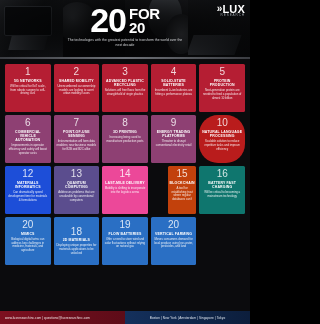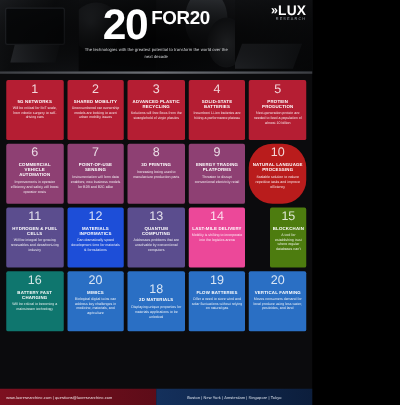--- a/index.html
+++ b/index.html
@@ -44,21 +44,21 @@
       gap: 1px; z-index: 6; }
   .logo-mark { color: #fff; font-size: 10px; line-height: 8px; letter-spacing: -1px; font-weight: 700; }
   .logo-text { color: #fff; font-size: 11px; font-weight: 700; letter-spacing: .2px; line-height: 10px; }
   .logo-sub { position: absolute; right: 5px; top: 13px; color: #9aa0a8; font-size: 3.1px;
       letter-spacing: .9px; z-index: 6; }
 
   .title-wrap { position: absolute; left: 0; right: 0; top: 5px; z-index: 5;
       display: flex; flex-direction: column; align-items: center; }
   .big-title { display: flex; align-items: flex-start; justify-content: center; }
   .t-20 { color: #fff; font-size: 34px; font-weight: 700; line-height: 31px; letter-spacing: -1px; }
-  .t-right { display: flex; flex-direction: row; margin-left: 3px; padding-top: 2px; align-items: center; }
+  .t-right { display: flex; flex-direction: column; margin-left: 3px; padding-top: 2px; }
   .t-for { color: #fff; font-size: 15px; font-weight: 700; line-height: 13px; letter-spacing: -.3px; }
   .t-20b { color: #fff; font-size: 15px; font-weight: 700; line-height: 15px; letter-spacing: -.3px; }
   .subtitle { margin-top: 2px; width: 122px; text-align: center; color: #d6d8db;
       font-size: 3.35px; line-height: 4.6px; letter-spacing: .05px; }
 
   .hdr-rule { height: 2px; width: 100%;
       background: linear-gradient(90deg,#3b3d42,#6e7177,#3b3d42); }
 
   
   .grid { padding: 5px 5px 0 5px; display: grid; grid-template-columns: repeat(5, 1fr);
@@ -158,41 +158,36 @@
       <div class="card" style="background: rgb(142, 64, 115);">
         <div class="num">9</div>
         <div class="ctitle">ENERGY TRADING PLATFORMS</div>
         <div class="cdesc">Threaten to disrupt conventional electricity retail</div>
       </div>
       <div class="card" style="background: #b91c1c; border-radius: 19px;">
         <div class="num">10</div>
         <div class="ctitle">NATURAL LANGUAGE PROCESSING</div>
         <div class="cdesc">Scalable solution to reduce repetitive tasks and improve efficiency</div>
       </div>
-      <div class="card" style="background: rgb(91, 77, 142);">
-        <div class="num">11</div>
-        <div class="ctitle">HYDROGEN &amp; FUEL CELLS</div>
-        <div class="cdesc">Will be integral for growing renewables and decarbonizing industry</div>
-      </div>
       <div class="card" style="background: #1d4ed8;">
         <div class="num">12</div>
         <div class="ctitle">MATERIALS INFORMATICS</div>
         <div class="cdesc">Can dramatically speed development time for materials &amp; formulations</div>
       </div>
       <div class="card" style="background: rgb(91, 77, 142);">
         <div class="num">13</div>
         <div class="ctitle">QUANTUM COMPUTING</div>
         <div class="cdesc">Addresses problems that are unsolvable by conventional computers</div>
       </div>
       <div class="card" style="background: #ec4899;">
         <div class="num">14</div>
         <div class="ctitle">LAST-MILE DELIVERY</div>
         <div class="cdesc">Mobility is shifting to incorporate into the logistics arena</div>
       </div>
-      <div class="card" style="background: #4d7c0f; margin-left: 17px;">
+      <div class="card" style="background: #c2410c; margin-left: 17px;">
         <div class="num">15</div>
         <div class="ctitle">BLOCKCHAIN</div>
         <div class="cdesc">A tool for establishing trust where regular databases can't</div>
       </div>
       <div class="card" style="background: #0f766e;">
         <div class="num">16</div>
         <div class="ctitle">BATTERY FAST CHARGING</div>
         <div class="cdesc">Will be critical to becoming a mainstream technology</div>
       </div>
       <div class="card" style="background: rgb(42, 111, 196);">

